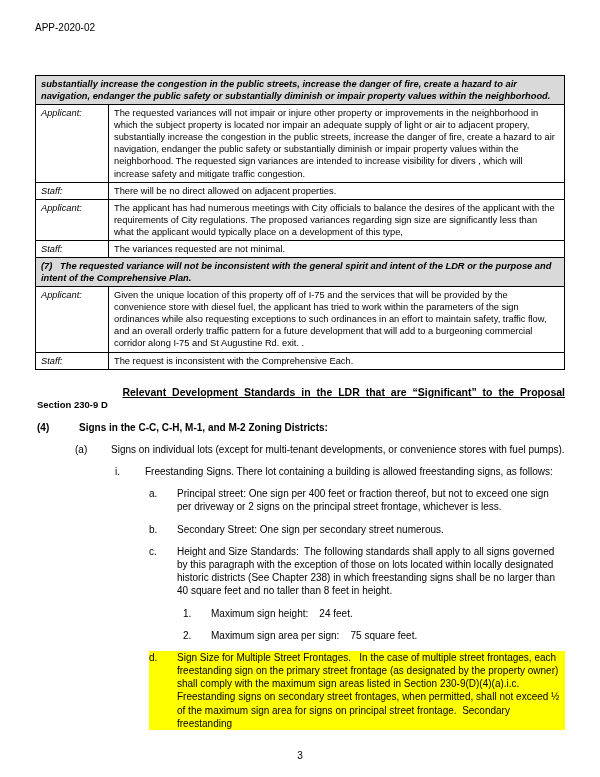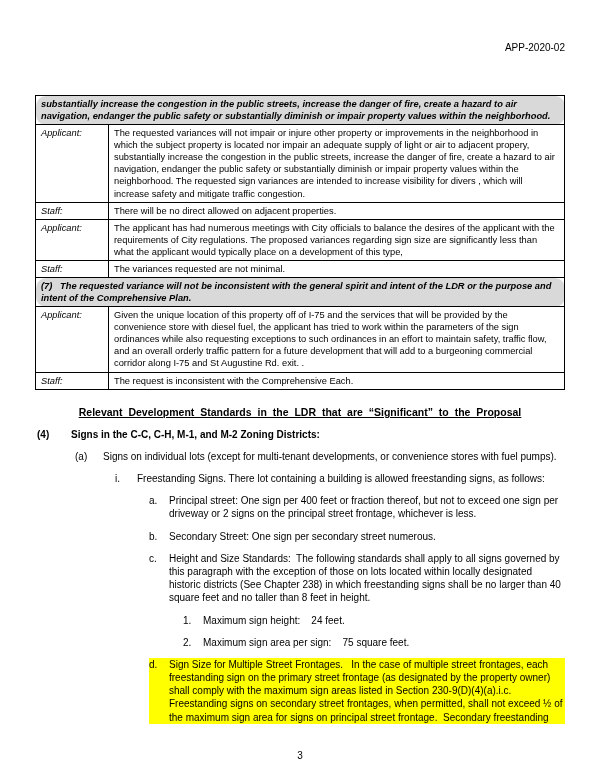--- a/index.html
+++ b/index.html
@@ -3,40 +3,40 @@
 <meta charset="utf-8">
 <style>
   html, body { margin: 0; padding: 0; background: #ffffff; }
   .page {
     width: 600px; height: 777px; box-sizing: border-box;
     padding: 22px 35px 0 35px; position: relative;
     background: #ffffff; color: #000;
     font-family: "Liberation Sans", sans-serif;
     overflow: hidden;
   }
-  .doc-id { text-align: right; font-size: 10px; margin-bottom: 42px; margin-top: 20px; }
+  .doc-id { text-align: left; font-size: 10px; margin-bottom: 42px; }
 
   table.vtable { width: 100%; border-collapse: collapse; }
   table.vtable td {
     border: 1px solid #000; font-size: 9.3px; line-height: 1.3;
     padding: 2px 5px; vertical-align: top;
   }
-  td.hdr { background: #d9d9d9; font-weight: bold; font-style: italic; border-radius: 10px; }
+  td.hdr { background: #d9d9d9; font-weight: bold; font-style: italic; }
   td.lbl { width: 62px; font-style: italic; vertical-align: middle; }
 
   .heading {
-    text-align: center; font-weight: bold; font-size: 10.5px;
+    text-align: right; font-weight: bold; font-size: 10.5px;
     text-decoration: underline; word-spacing: 3px;
-    margin: 16px 0 10px 0;
+    margin: 16px 0 1px 0;
   }
   .section-label { font-weight: bold; font-size: 9.5px; margin: 0 0 11px 2px; }
 
   .li { display: flex; font-size: 10px; line-height: 1.32; margin-bottom: 9px; }
   .li .marker { flex: 0 0 auto; }
-  .li .txt { flex: 1 1 auto; }
+  .li .txt { flex: 1 1 auto; margin-left: 8px; }
   .lvl1 { margin-left: 2px; font-weight: bold; }
   .lvl1 .marker { width: 34px; }
   .lvl2 { margin-left: 40px; }
   .lvl2 .marker { width: 28px; }
   .lvl3 { margin-left: 80px; }
   .lvl3 .marker { width: 22px; }
   .lvl4 { margin-left: 114px; }
   .lvl4 .marker { width: 20px; }
   .lvl5 { margin-left: 148px; }
   .lvl5 .marker { width: 20px; }
@@ -81,20 +81,21 @@
       </tr>
       <tr>
         <td class="lbl">Staff:</td>
         <td>The request is inconsistent with the Comprehensive Each.</td>
       </tr>
     </tbody>
   </table>
 
   <div class="heading">Relevant Development Standards in the LDR that are “Significant” to the Proposal</div>
 
+  <div class="section-label">Section 230-9 D</div>
 
   <div class="li lvl1">
     <span class="marker">(4)</span>
     <span class="txt">Signs in the C-C, C-H, M-1, and M-2 Zoning Districts:</span>
   </div>
 
   <div class="li lvl2">
     <span class="marker">(a)</span>
     <span class="txt">Signs on individual lots (except for multi-tenant developments, or convenience stores with fuel pumps).</span>
   </div>

